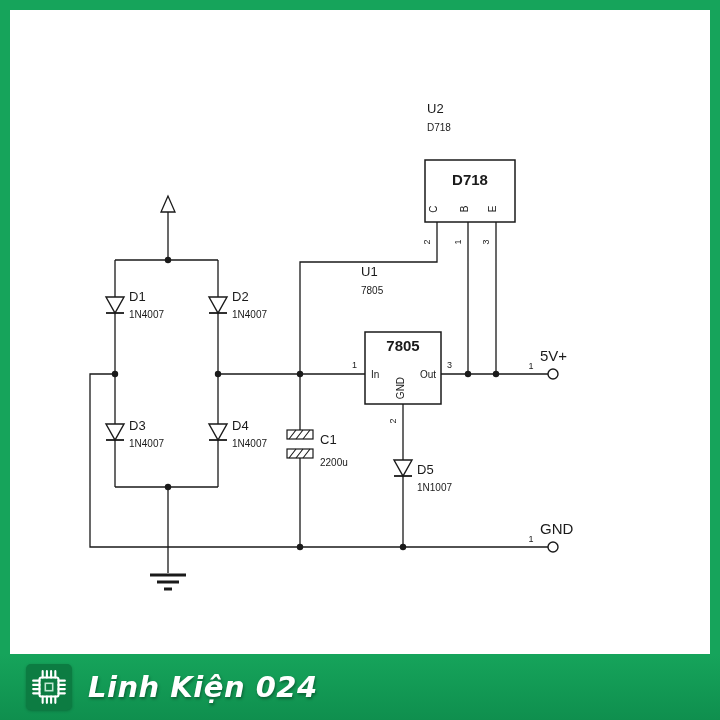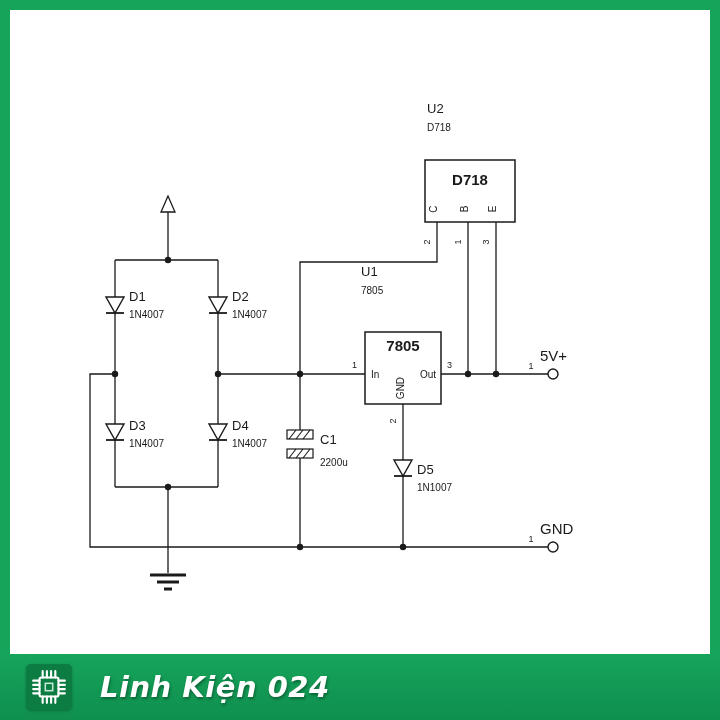--- a/index.html
+++ b/index.html
@@ -24,21 +24,21 @@
     background:linear-gradient(180deg,var(--frame-green,#16A45B) 0%,var(--banner-green-dark,#0F8F4E) 100%);
     display:flex;align-items:center;
   }
   .chip{
     width:46px;height:46px;margin-left:26px;border-radius:5px;
     background:var(--chip-bg,#0C7C42);
     display:flex;align-items:center;justify-content:center;
     box-shadow:0 1px 3px rgba(0,0,0,.25);
   }
   .brand{
-    margin-left:28px;color:var(--brand-white,#ffffff);
+    margin-left:16px;color:var(--brand-white,#ffffff);
     font-family:"DejaVu Sans","Liberation Sans",sans-serif;
     font-size:29px;font-weight:800;font-style:italic;letter-spacing:.5px;
     text-shadow:1px 2px 3px rgba(0,0,0,.35);
   }
 </style>
 </head>
 <body>
 
 <div class="frame">
   <div class="paper"></div>

